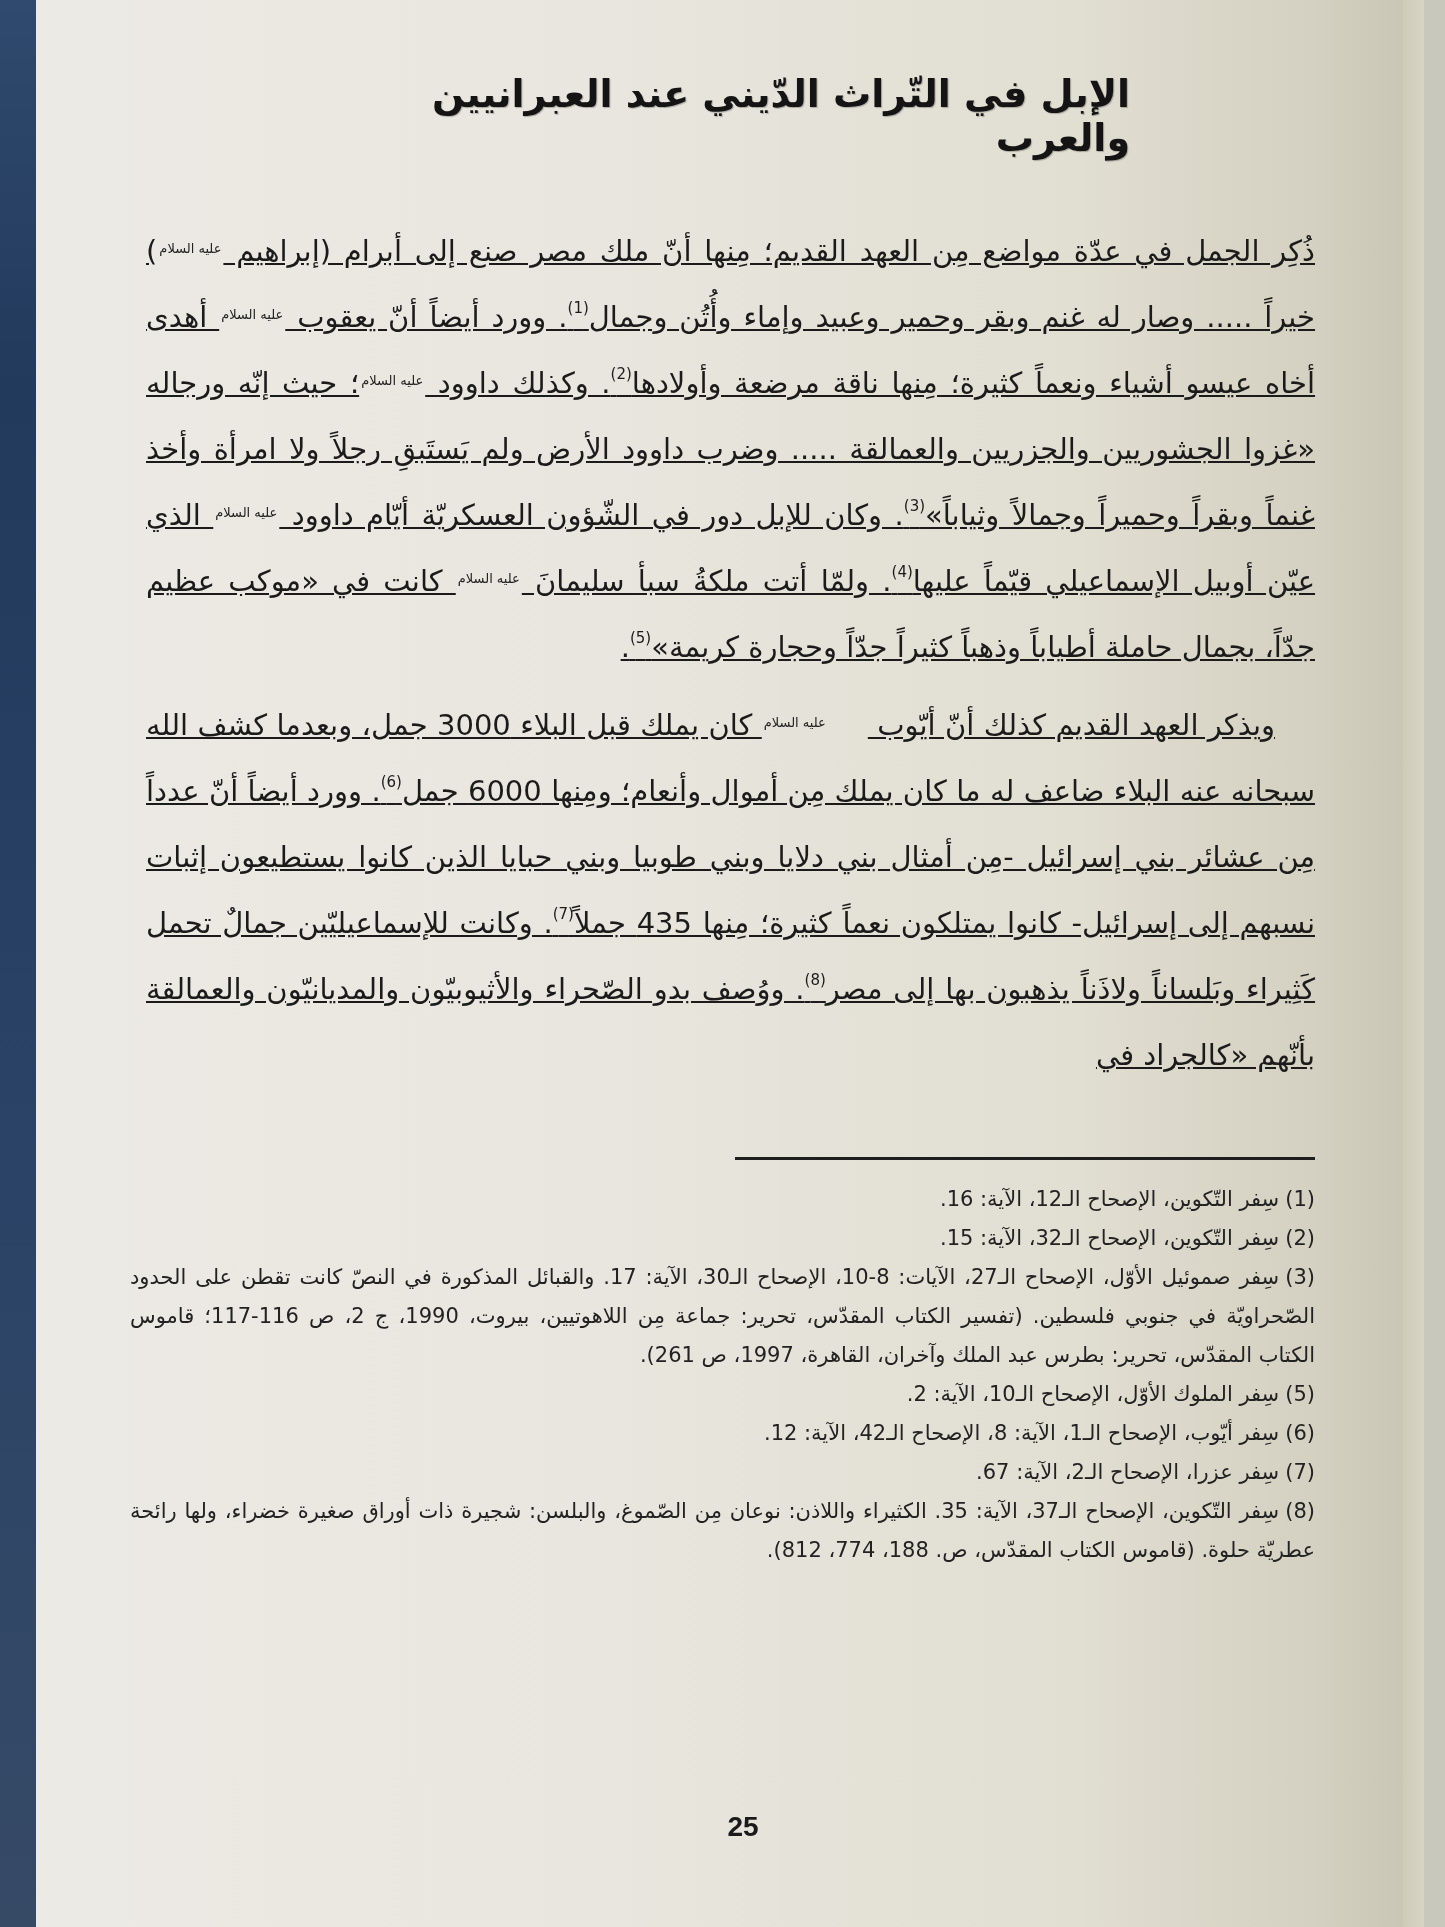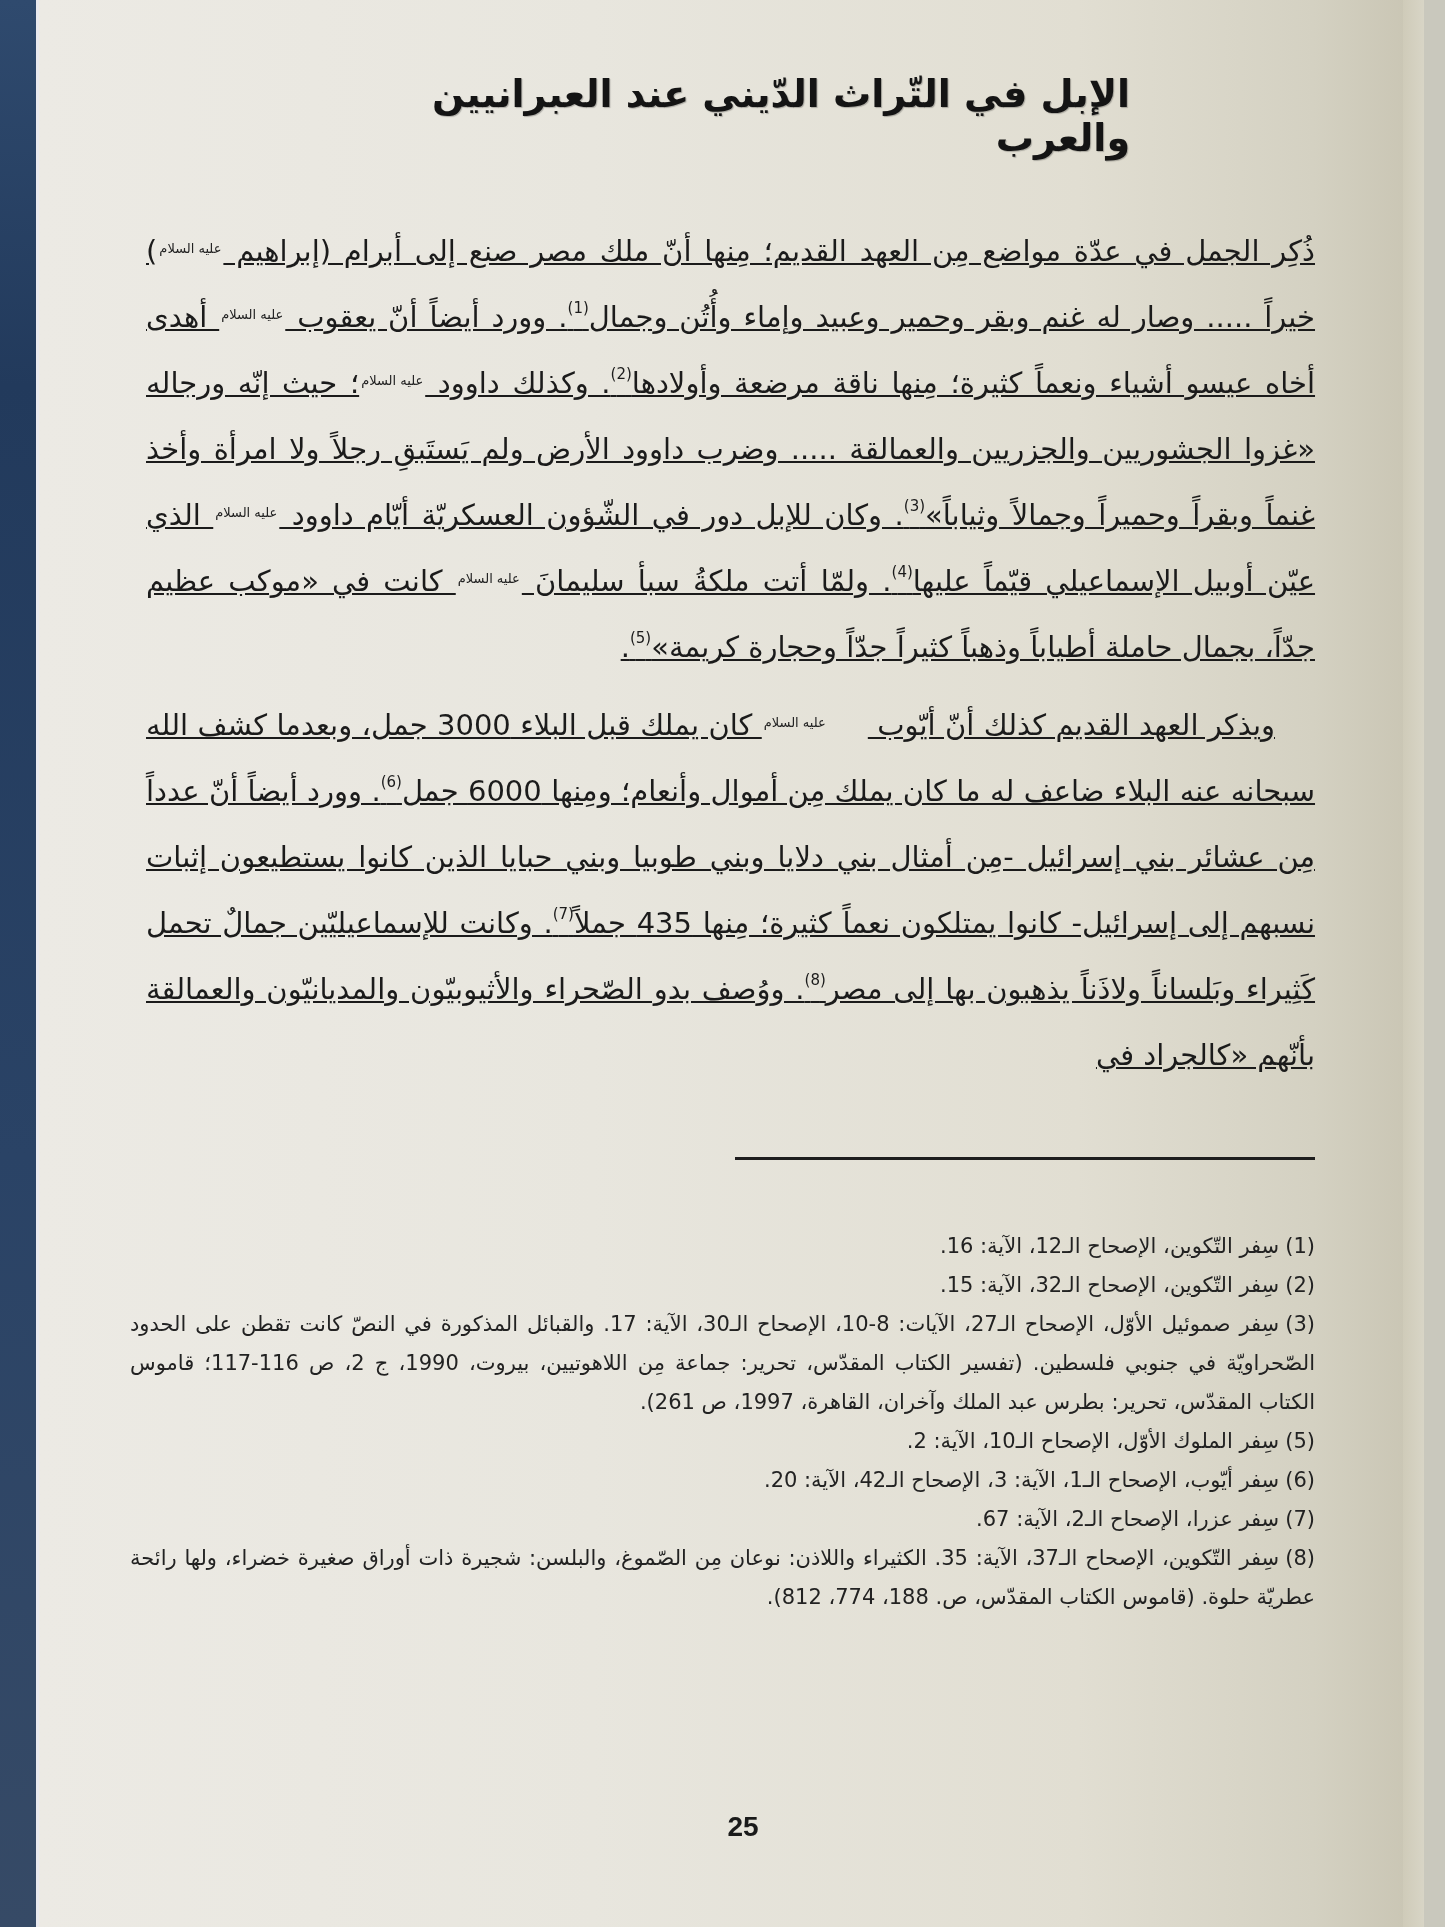--- a/index.html
+++ b/index.html
@@ -44,21 +44,21 @@
     font-size: 13px; display: inline-block; vertical-align: 8px; line-height: 1;
     padding: 0 2px; color: #222;
   }
   sup.fn { font-size: 15px; vertical-align: 14px; line-height: 0; }
   .rule {
     position: absolute; top: 1157px; left: 735px; width: 580px; height: 3px;
     background: #1e1e1e;
   }
   .footnotes {
     top: 1180px; font-family: "DejaVu Sans", sans-serif; font-size: 21px;
-    line-height: 39px; color: #222; margin-top: 47px;
+    line-height: 39px; color: #222;
   }
   .footnotes .fnote { margin: 0; text-align: justify; text-align-last: right; }
   .footnotes .fnote .num { display: inline-block; margin-left: 6px; }
   .page-number {
     position: absolute; top: 1811px; left: 723px; width: 40px; text-align: center;
     font-family: "Liberation Sans", sans-serif; font-weight: bold; font-size: 28px; color: #1a1a1a;
   }
 </style>
 </head>
 <body>
@@ -81,18 +81,18 @@
   </p>
 </div>
 
 <div class="rule"></div>
 
 <div class="content footnotes">
   <p class="fnote"><span class="num">(1)</span><span>سِفر التّكوين، الإصحاح الـ12، الآية: 16.</span></p>
   <p class="fnote"><span class="num">(2)</span><span>سِفر التّكوين، الإصحاح الـ32، الآية: 15.</span></p>
   <p class="fnote"><span class="num">(3)</span><span>سِفر صموئيل الأوّل، الإصحاح الـ27، الآيات: 8-10، الإصحاح الـ30، الآية: 17. والقبائل المذكورة في النصّ كانت تقطن على الحدود الصّحراويّة في جنوبي فلسطين. (تفسير الكتاب المقدّس، تحرير: جماعة مِن اللاهوتيين، بيروت، 1990، ج 2، ص 116-117؛ قاموس الكتاب المقدّس، تحرير: بطرس عبد الملك وآخران، القاهرة، 1997، ص 261).</span></p>
   <p class="fnote"><span class="num">(5)</span><span>سِفر الملوك الأوّل، الإصحاح الـ10، الآية: 2.</span></p>
-  <p class="fnote"><span class="num">(6)</span><span>سِفر أيّوب، الإصحاح الـ1، الآية: 3، الإصحاح الـ42، الآية: 20.</span></p>
+  <p class="fnote"><span class="num">(6)</span><span>سِفر أيّوب، الإصحاح الـ1، الآية: 8، الإصحاح الـ42، الآية: 12.</span></p>
   <p class="fnote"><span class="num">(7)</span><span>سِفر عزرا، الإصحاح الـ2، الآية: 67.</span></p>
   <p class="fnote"><span class="num">(8)</span><span>سِفر التّكوين، الإصحاح الـ37، الآية: 35. الكثيراء واللاذن: نوعان مِن الصّموغ، والبلسن: شجيرة ذات أوراق صغيرة خضراء، ولها رائحة عطريّة حلوة. (قاموس الكتاب المقدّس، ص. 188، 774، 812).</span></p>
 </div>
 
 <div class="page-number">25</div>
 
 </body></html>

